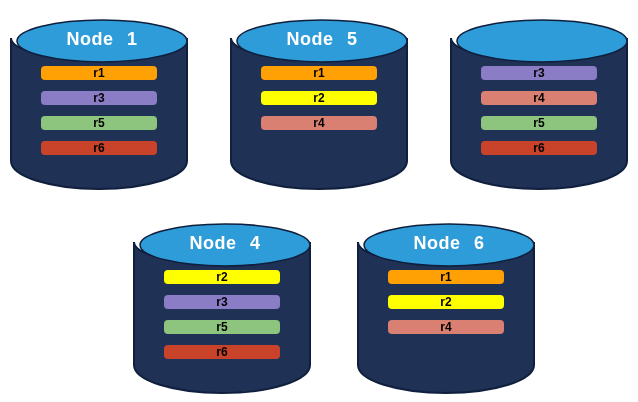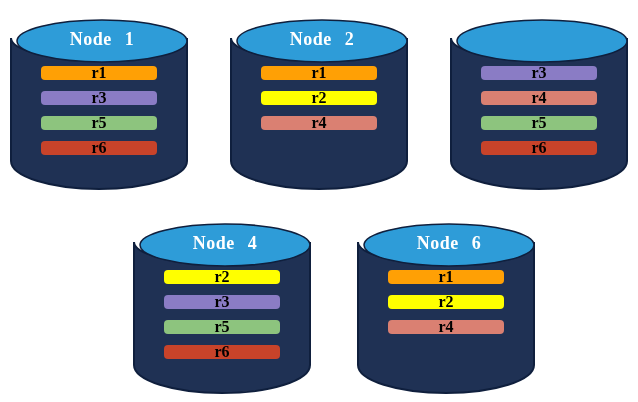--- a/index.html
+++ b/index.html
@@ -35,21 +35,20 @@
     top: 212px; left: 0; right: 0;
     justify-content: center;
     gap: 42px;
     padding-left: 30px;
   }
   .node {
     position: relative;
     width: 182px;
     height: 184px;
     flex: 0 0 auto;
-    font-family: Liberation Serif, serif;
   }
   .cyl {
     position: absolute;
     inset: 0;
     width: 100%;
     height: 100%;
     display: block;
   }
   .cyl-body {
     fill: var(--cyl-body);
@@ -87,21 +86,21 @@
   .bar {
     width: 116px;
     height: 14px;
     border-radius: 4px;
     display: flex;
     align-items: center;
     justify-content: center;
   }
   .bar-label {
     color: var(--replica-text);
-    font-size: 16px;
+    font-size: 12px;
     font-weight: 700;
     line-height: 14px;
   }
 </style>
 </head>
 <body>
 
 <div class="canvas">
   <div class="row" data-row="1">
   <div class="node">
@@ -124,21 +123,21 @@
             <span class="bar-label">r6</span>
           </div>
         </div>
   </div>
 
   <div class="node">
     <svg class="cyl" viewBox="0 0 182 184" aria-hidden="true">
       <path class="cyl-body" d="M3 30 L3 153 A88 28 0 0 0 179 153 L179 30 A88 22 0 0 1 3 30 Z"></path>
       <ellipse class="cyl-top" cx="94" cy="33" rx="85" ry="21"></ellipse>
     </svg>
-    <div class="node-title">Node 2</div>
+    <div class="node-title">Node 5</div>
     <div class="bars">
           <div class="bar" style="background: rgb(255, 160, 5);">
             <span class="bar-label">r1</span>
           </div>
           <div class="bar" style="background: rgb(255, 255, 0);">
             <span class="bar-label">r2</span>
           </div>
           <div class="bar" style="background: rgb(218, 128, 114);">
             <span class="bar-label">r4</span>
           </div>

